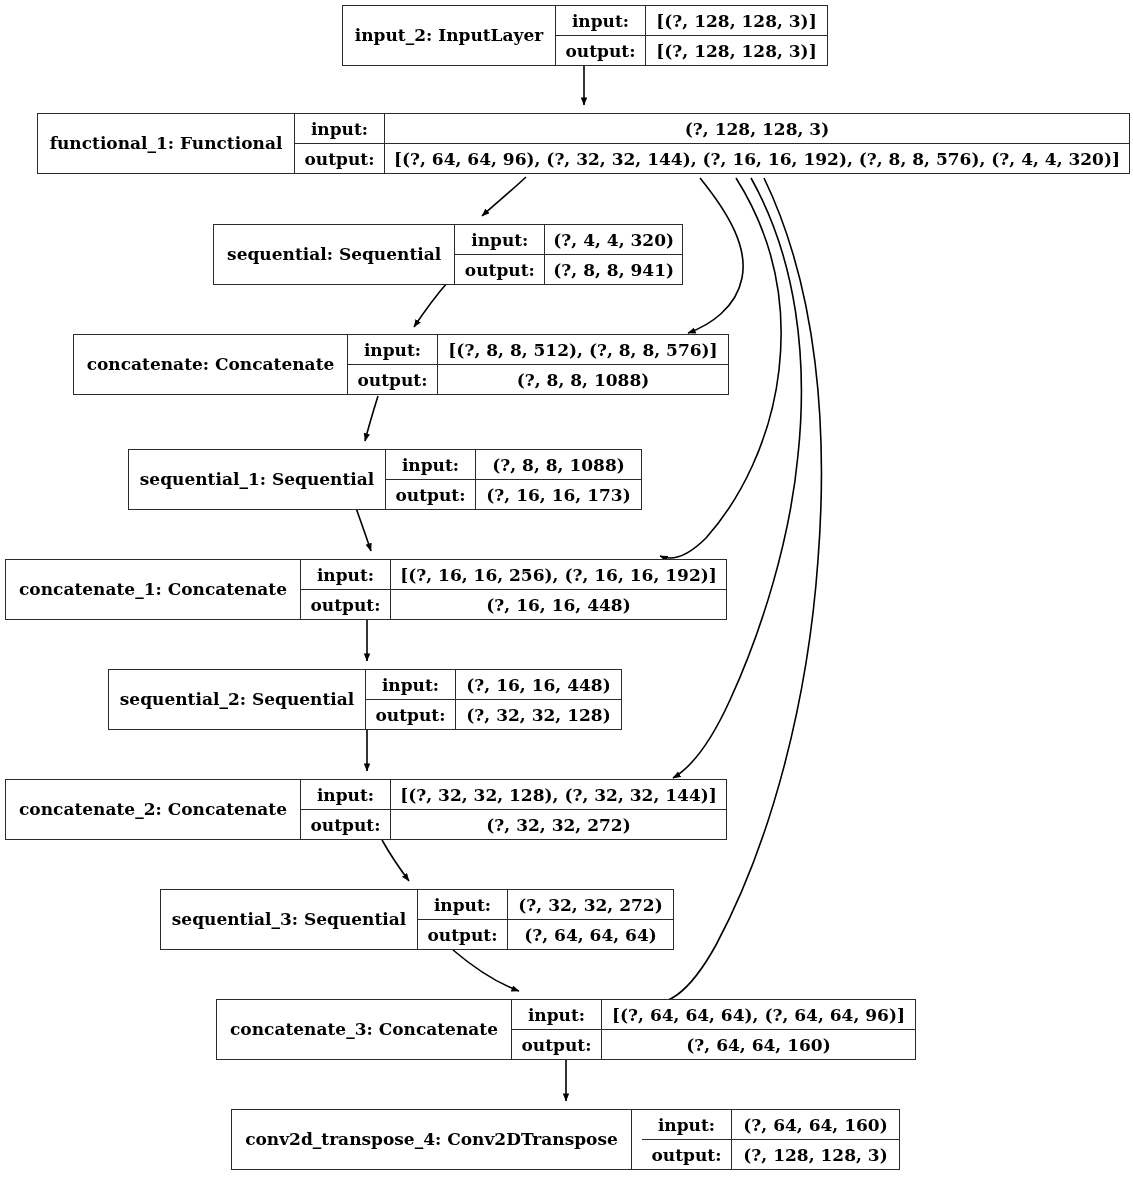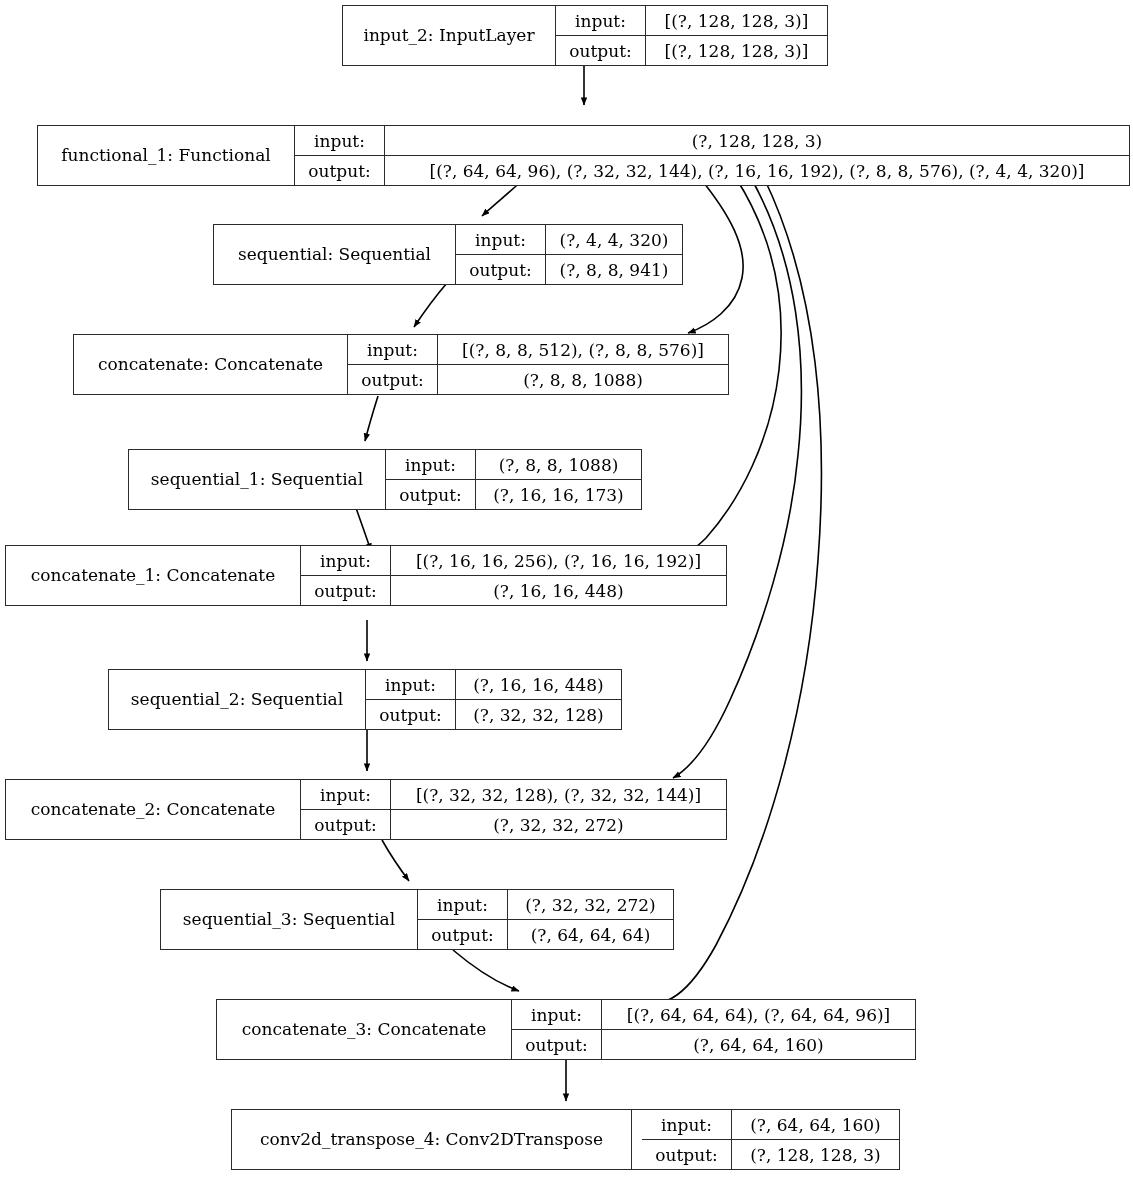--- a/index.html
+++ b/index.html
@@ -8,20 +8,21 @@
     padding: 0;
     background: #ffffff;
   }
   #canvas {
     position: relative;
     width: 1133px;
     height: 1180px;
     background: #ffffff;
     font-family: "DejaVu Serif", "Liberation Serif", serif;
     overflow: hidden;
+    font-weight: bold;
   }
   #edge-layer {
     position: absolute;
     left: 0;
     top: 0;
     width: 1133px;
     height: 1180px;
     pointer-events: none;
   }
   .node {
@@ -131,21 +132,21 @@
         <div class="io-label" style="width:90px;">input:</div>
         <div class="io-value">[(?, 128, 128, 3)]</div>
       </div>
       <div class="io-row">
         <div class="io-label" style="width:90px;">output:</div>
         <div class="io-value">[(?, 128, 128, 3)]</div>
       </div>
     </div>
   </div>
 
-  <div class="node" style="left:37px; top:113px; width:1093px; height:61px;margin-top:12px;">
+  <div class="node" style="left:37px; top:113px; width:1093px; height:61px;">
     <div class="name-cell" style="width:257px;">functional_1: Functional</div>
     <div class="io-block">
       <div class="io-row top">
         <div class="io-label" style="width:90px;">input:</div>
         <div class="io-value">(?, 128, 128, 3)</div>
       </div>
       <div class="io-row">
         <div class="io-label" style="width:90px;">output:</div>
         <div class="io-value">[(?, 64, 64, 96), (?, 32, 32, 144), (?, 16, 16, 192), (?, 8, 8, 576), (?, 4, 4, 320)]</div>
       </div>
@@ -187,21 +188,21 @@
         <div class="io-label" style="width:90px;">input:</div>
         <div class="io-value">(?, 8, 8, 1088)</div>
       </div>
       <div class="io-row">
         <div class="io-label" style="width:90px;">output:</div>
         <div class="io-value">(?, 16, 16, 173)</div>
       </div>
     </div>
   </div>
 
-  <div class="node" style="left:5px; top:545px; width:722px; height:61px;">
+  <div class="node" style="left:5px; top:559px; width:722px; height:61px;">
     <div class="name-cell" style="width:295px;">concatenate_1: Concatenate</div>
     <div class="io-block">
       <div class="io-row top">
         <div class="io-label" style="width:90px;">input:</div>
         <div class="io-value">[(?, 16, 16, 256), (?, 16, 16, 192)]</div>
       </div>
       <div class="io-row">
         <div class="io-label" style="width:90px;">output:</div>
         <div class="io-value">(?, 16, 16, 448)</div>
       </div>

